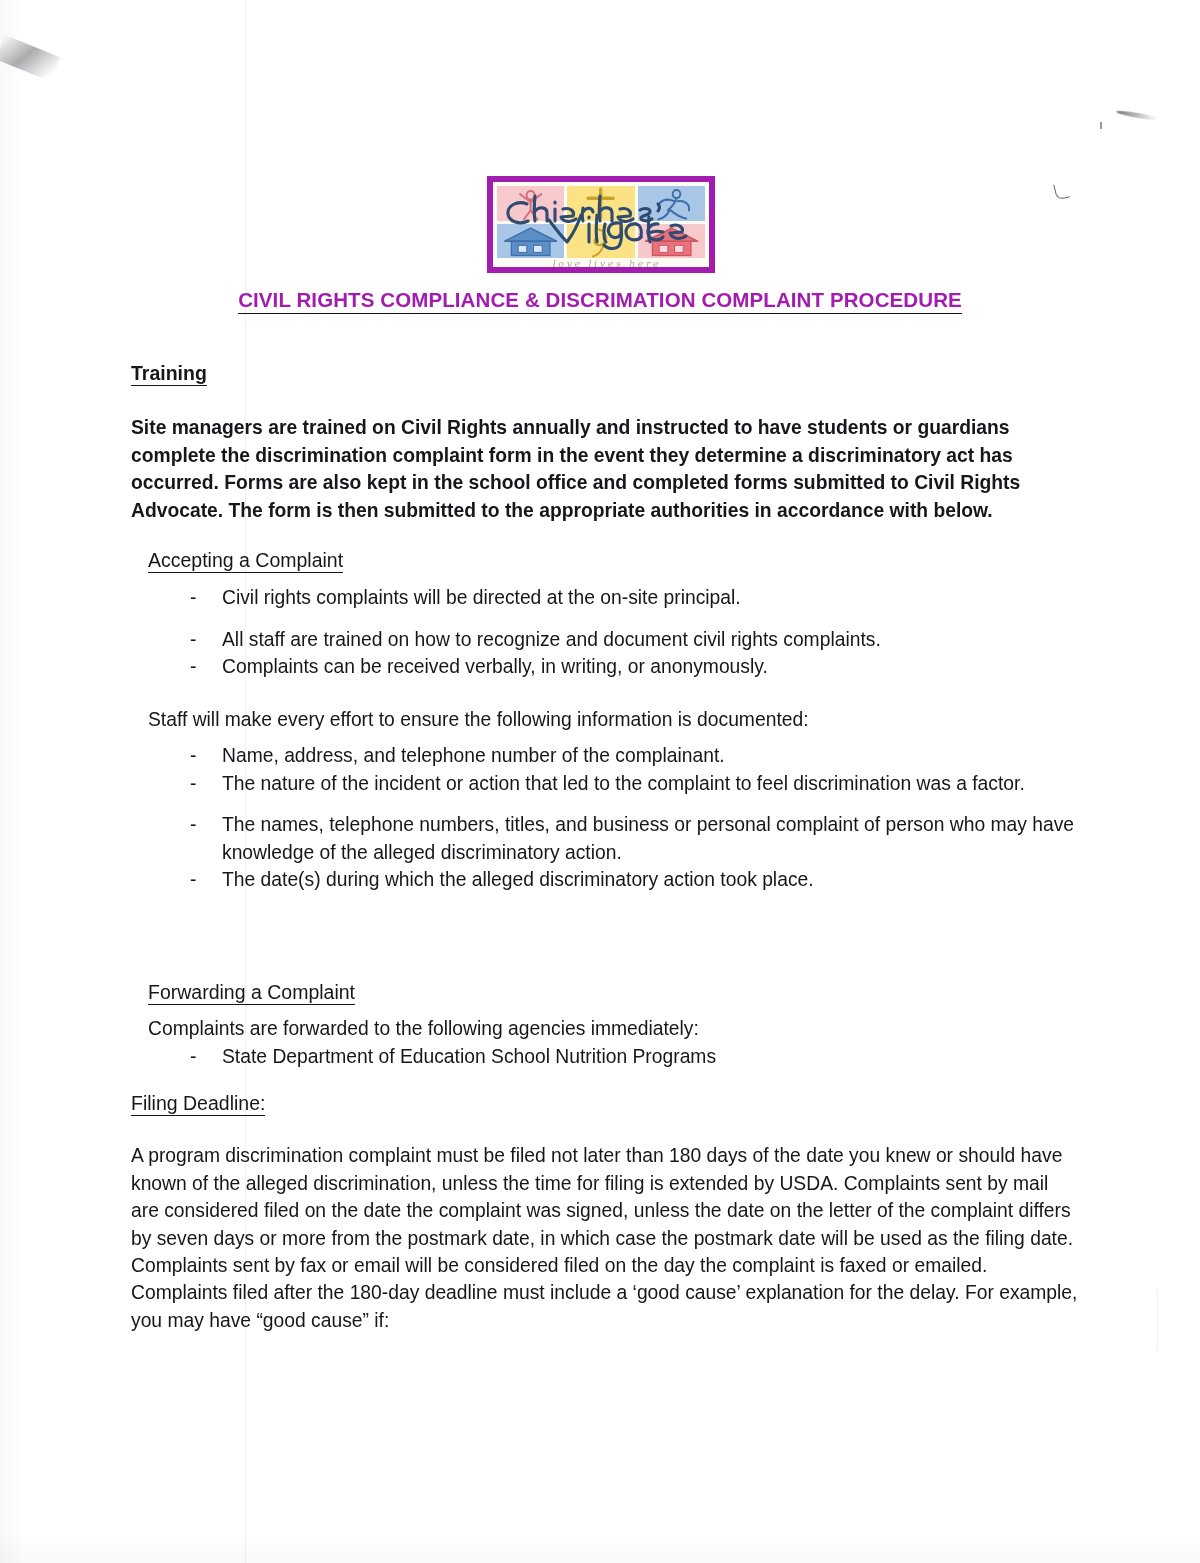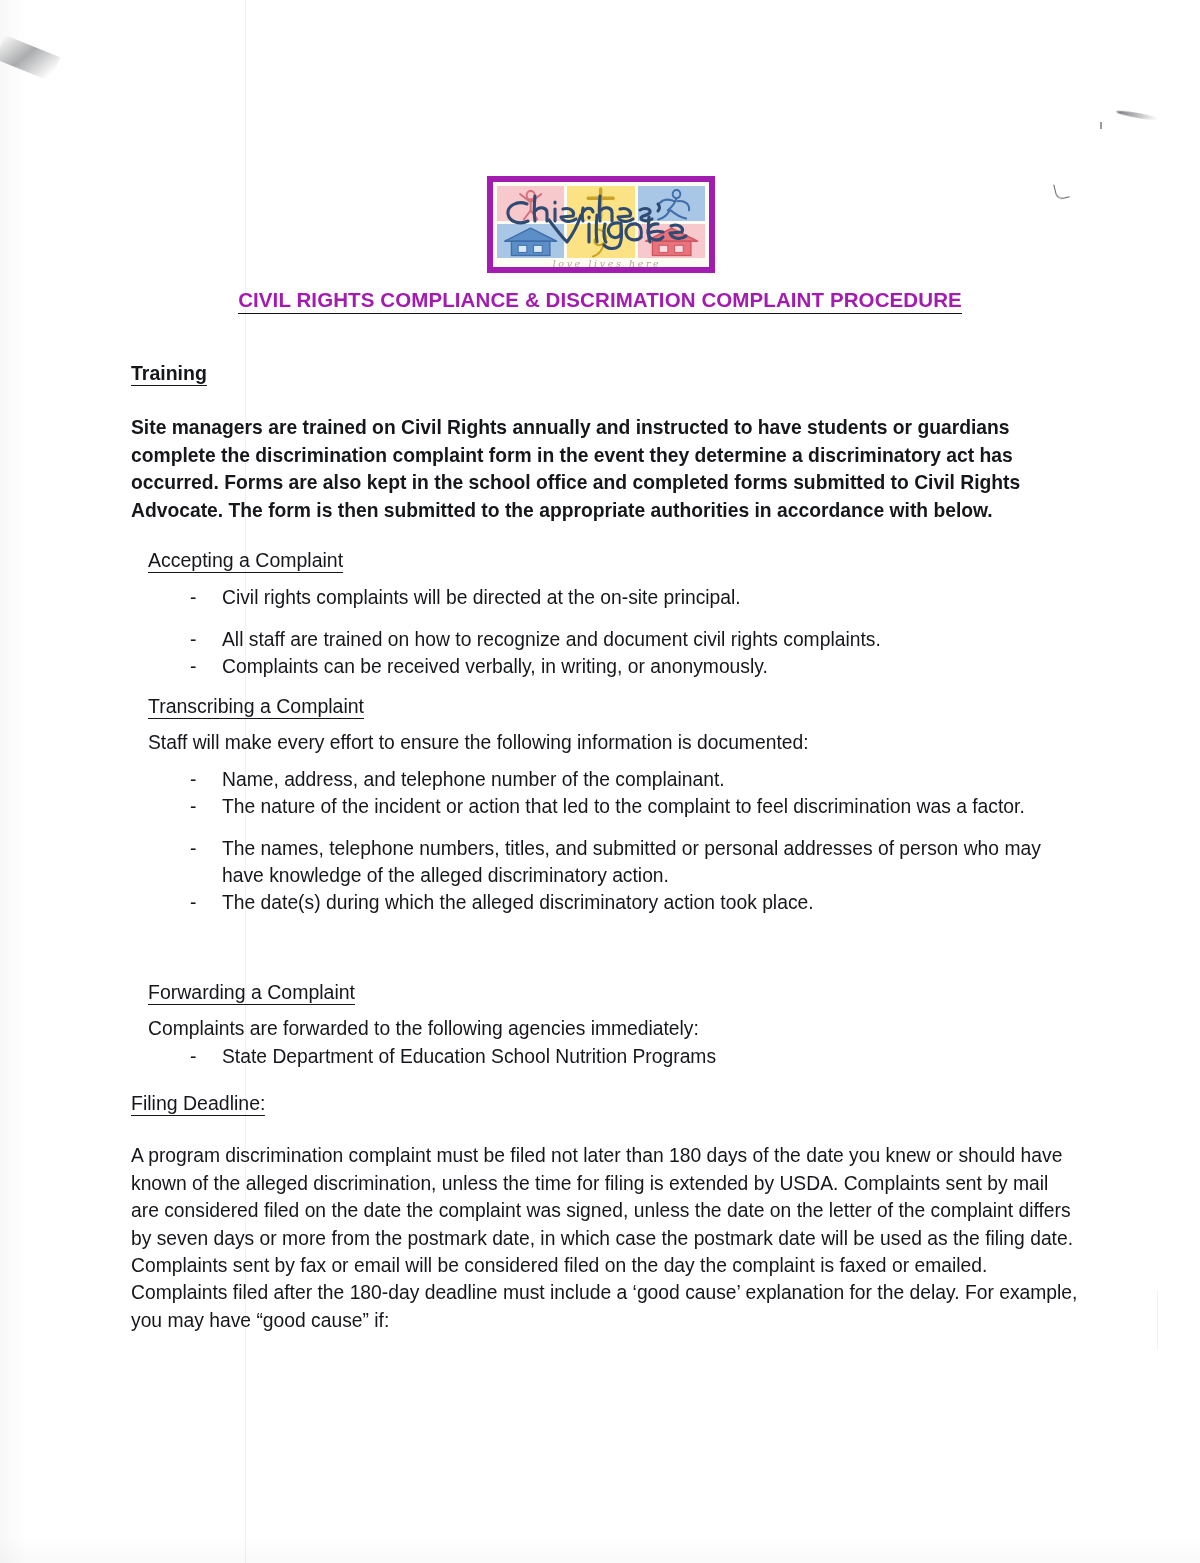--- a/index.html
+++ b/index.html
@@ -332,28 +332,25 @@
       <span>Accepting a Complaint</span>
     </div>
     <ul class="bullets">
       <li class="gap-after">Civil rights complaints will be directed at the on-site principal.</li>
       <li>All staff are trained on how to recognize and document civil rights complaints.</li>
       <li>Complaints can be received verbally, in writing, or anonymously.</li>
     </ul>
   </div>
 
   <div class="body-block" id="sec-transcribing">
-    <div class="heading">
-      <span>Transcribing a Complaint</span>
-    </div>
     <div class="para">Staff will make every effort to ensure the following information is documented:</div>
     <ul class="bullets">
       <li>Name, address, and telephone number of the complainant.</li>
       <li class="gap-after">The nature of the incident or action that led to the complaint to feel discrimination was a factor.</li>
-      <li>The names, telephone numbers, titles, and submitted or personal addresses of person who may have knowledge of the alleged discriminatory action.</li>
+      <li>The names, telephone numbers, titles, and business or personal complaint of person who may have knowledge of the alleged discriminatory action.</li>
       <li>The date(s) during which the alleged discriminatory action took place.</li>
     </ul>
   </div>
 
   <div class="body-block" id="sec-forwarding">
     <div class="heading">
       <span>Forwarding a Complaint</span>
     </div>
     <div class="para">Complaints are forwarded to the following agencies immediately:</div>
     <ul class="bullets">

